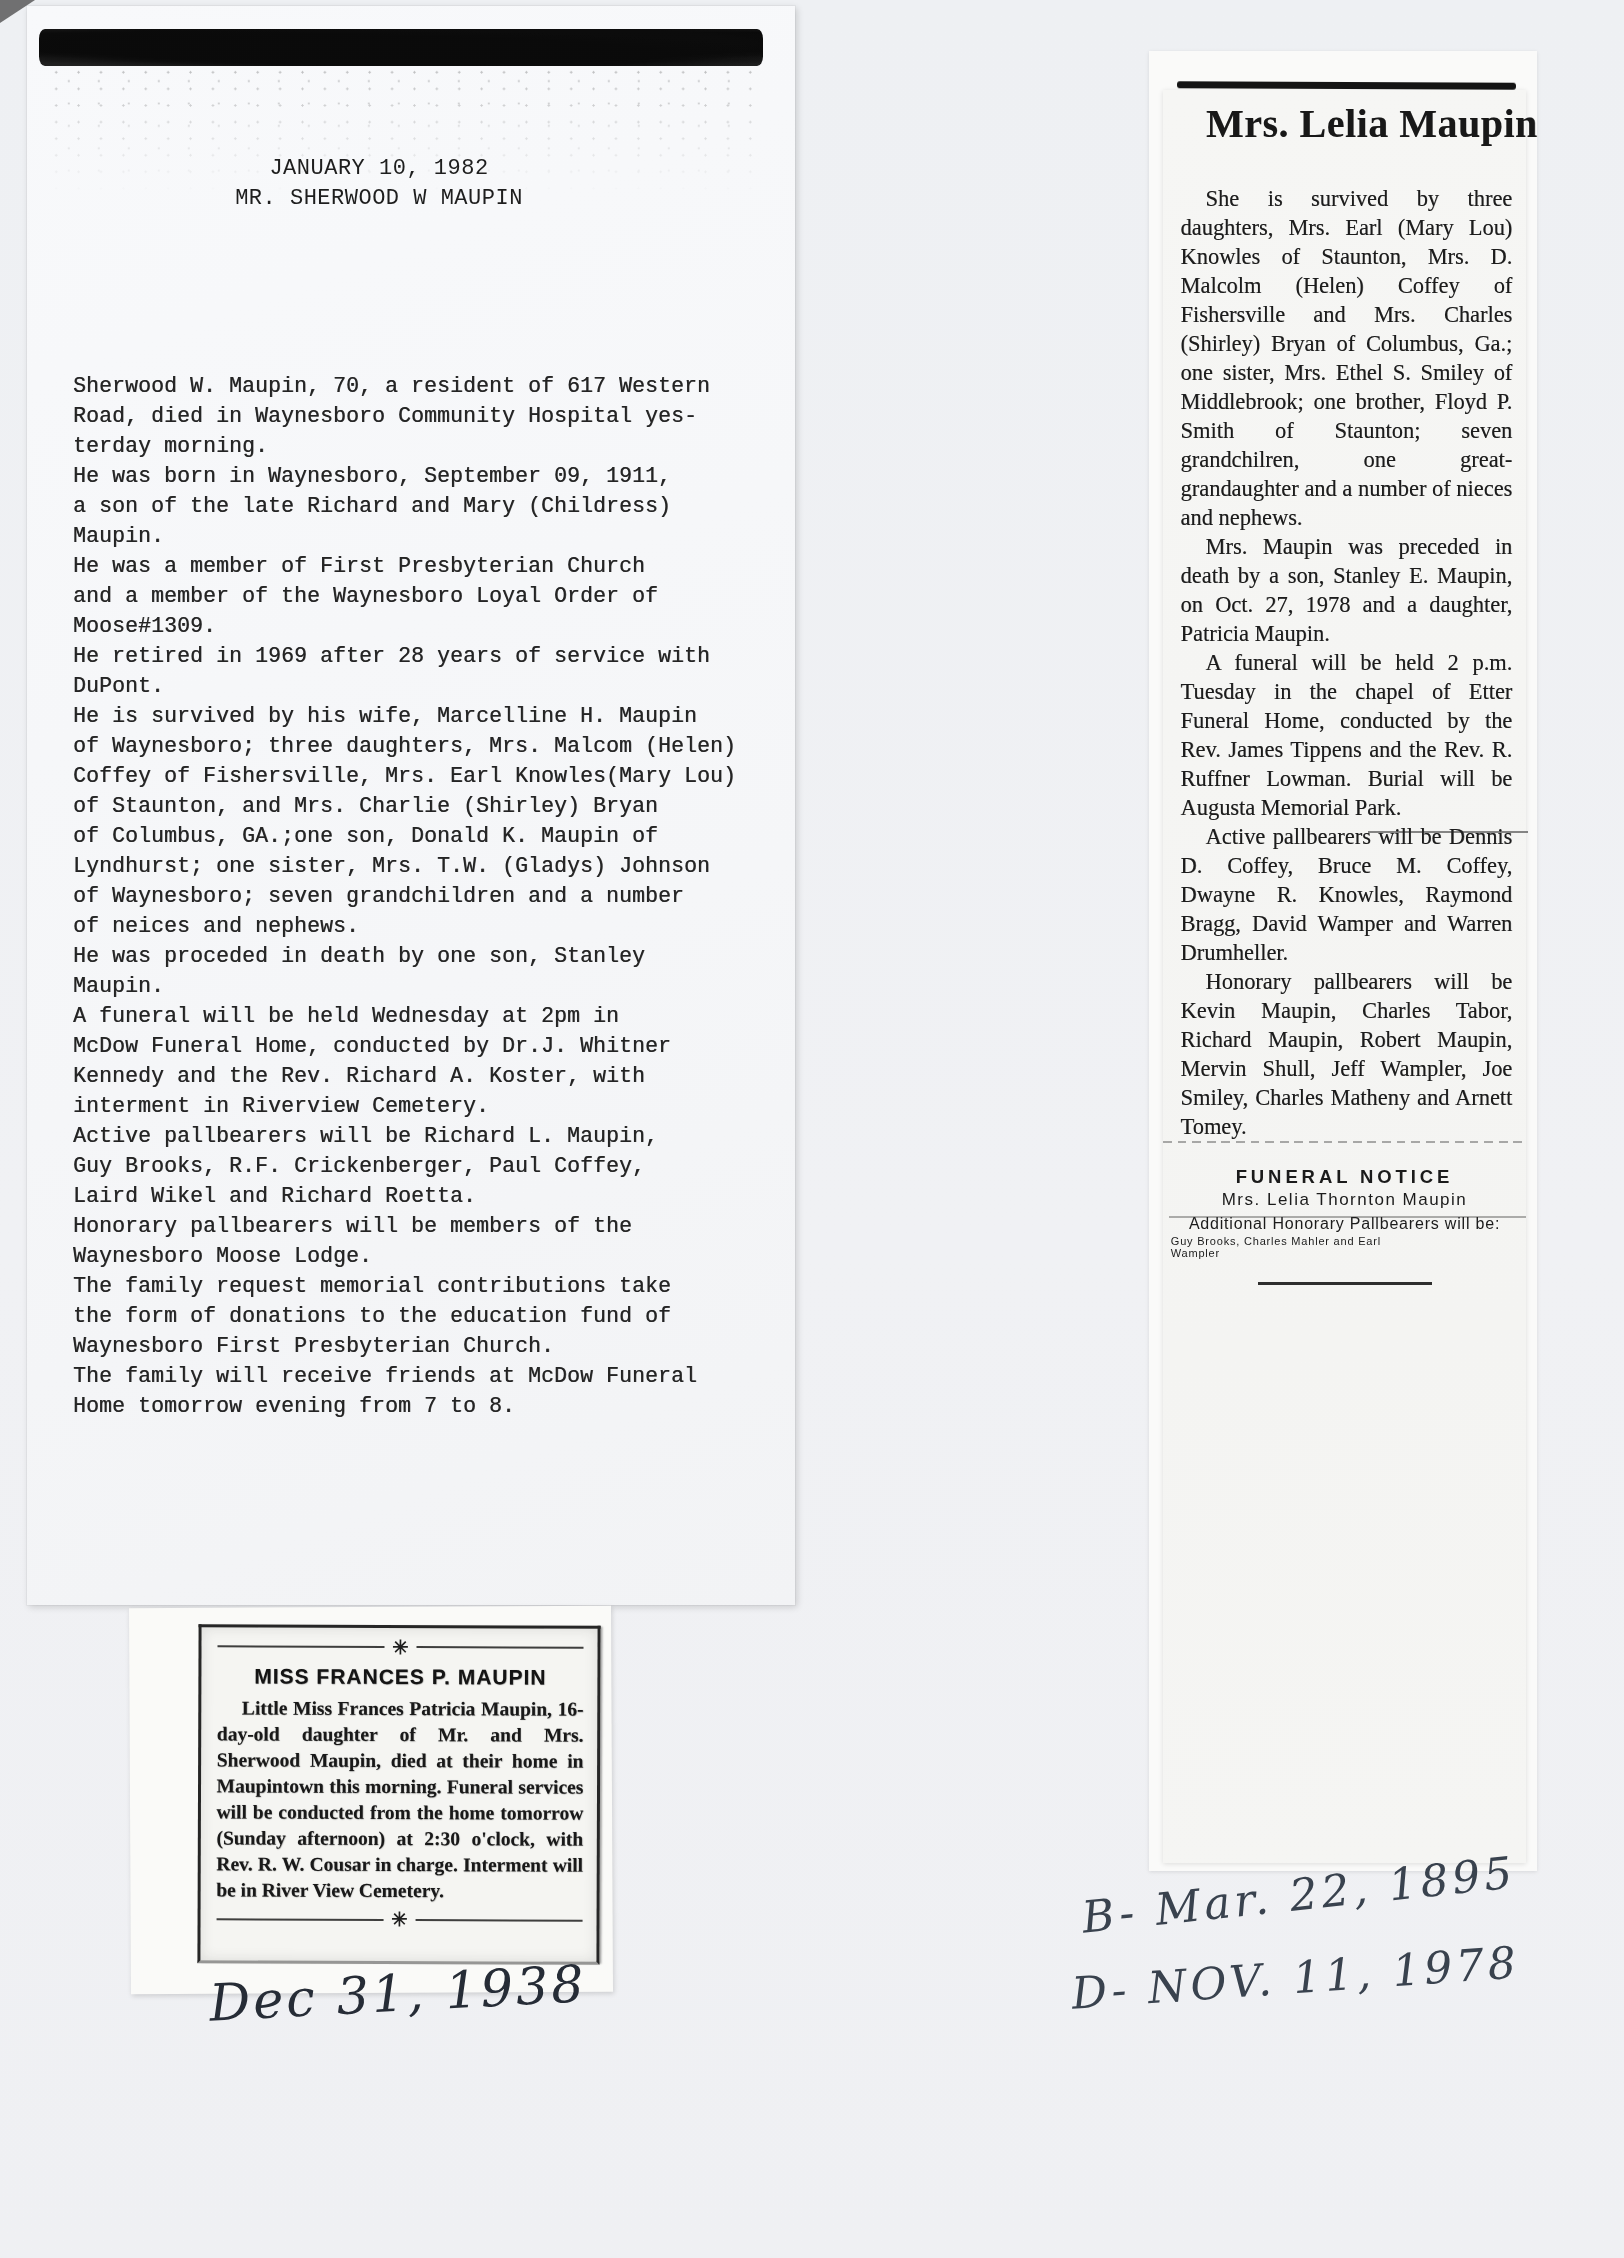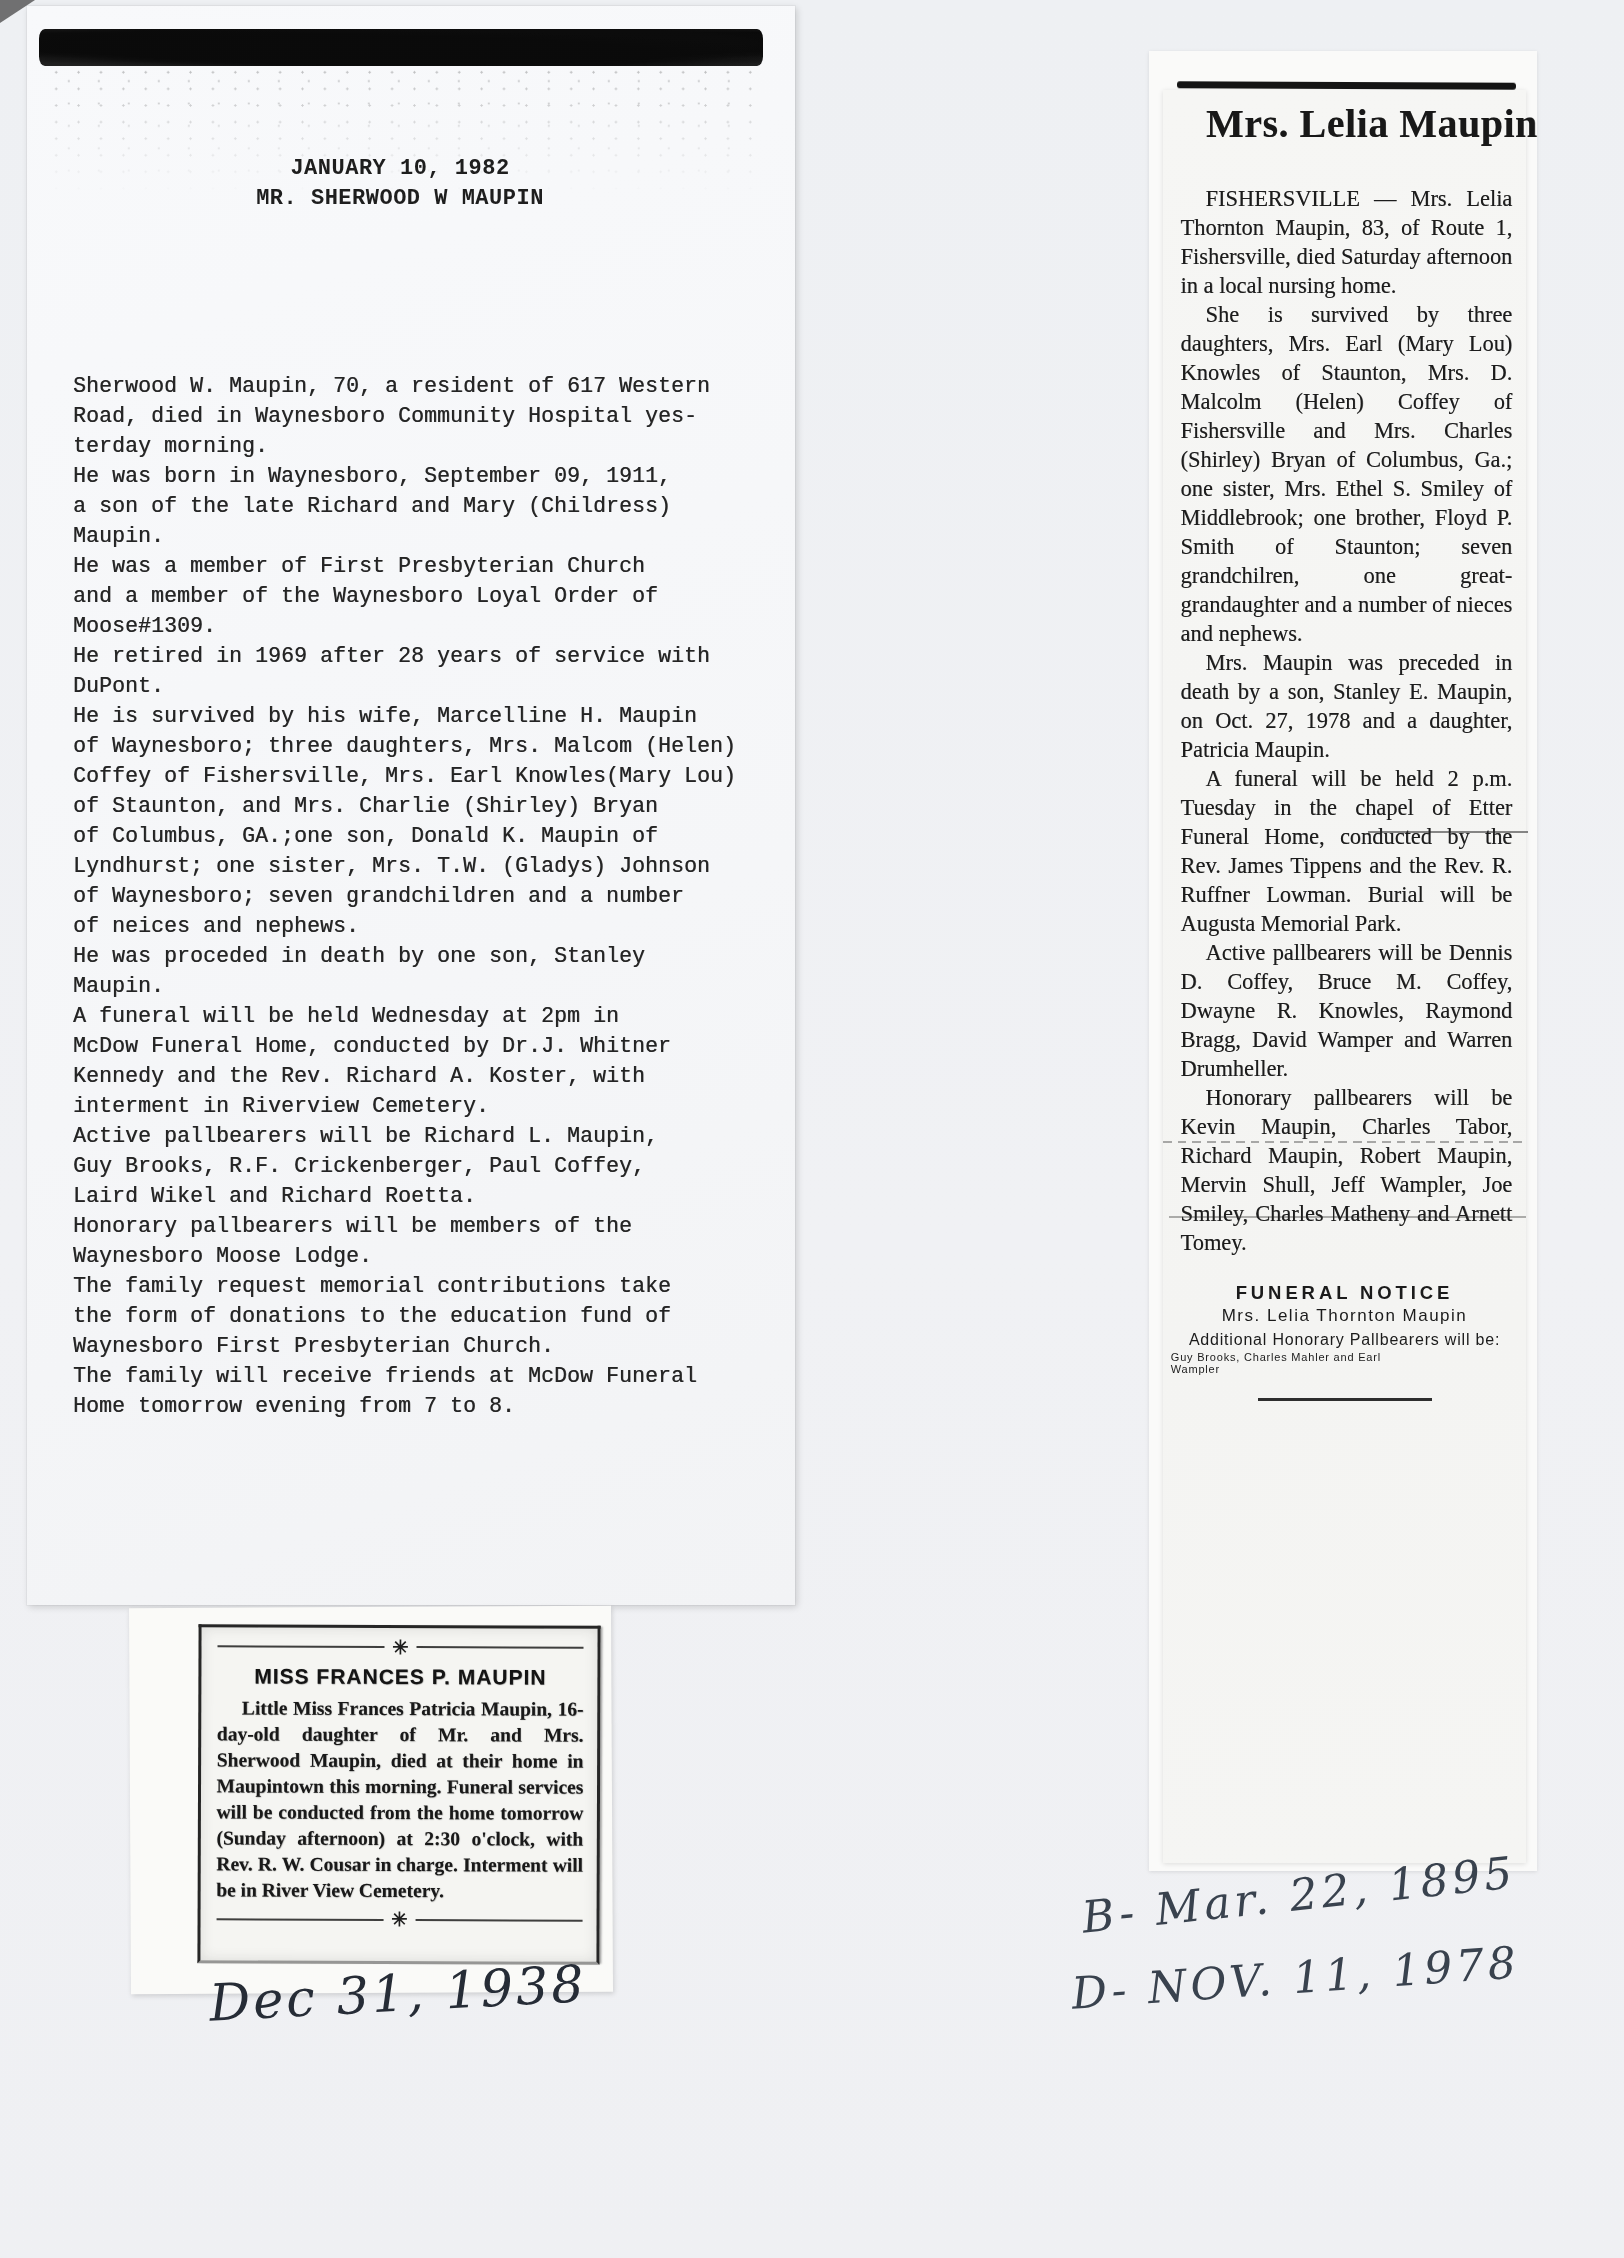--- a/index.html
+++ b/index.html
@@ -24,23 +24,23 @@
       radial-gradient(ellipse at 85% 60%,rgba(8,8,8,.9) 0 60%,transparent 78%),
       linear-gradient(180deg,#191919 0 62%,rgba(25,25,25,.45) 78%,transparent 100%);
     border-radius:5.9px/9.8px;filter:blur(0.6px);}
   .speckle{position:absolute;left:45px;top:64px;width:712px;height:146px;opacity:.28;
     background-image:
       radial-gradient(circle,#222 0 0.9px,transparent 1.4px),
       radial-gradient(circle,#333 0 0.8px,transparent 1.3px);
     background-size:22.4px 16.6px,30px 22.4px;background-position:0 0,8.8px 5.9px;
     -webkit-mask-image:linear-gradient(180deg,#000 0%,transparent 90%);
     mask-image:linear-gradient(180deg,#000 0%,transparent 90%);}
-  .typed-heading{position:absolute;left:205px;top:154px;width:390px;text-align:center;
+  .typed-heading{position:absolute;left:184px;top:154px;width:390px;text-align:center;
     font-family:"Liberation Mono",monospace;font-size:22px;line-height:30px;
-    font-weight:700;color:#1e1e1e;letter-spacing:0.5px;white-space:pre;}
+    font-weight:400;color:#1e1e1e;letter-spacing:0.5px;white-space:pre;}
   .typed-body{position:absolute;left:73px;top:371px;
     font-family:"Liberation Mono",monospace;font-size:21.5px;line-height:30px;
     color:#242424;white-space:pre;letter-spacing:0.1px;
     text-shadow:0.4px 0 0 rgba(30,30,30,.7);}
   
   .news-backing{position:absolute;left:1149px;top:51px;width:388px;height:1820px;
     background:#fafaf9;box-shadow:0 1px 3.9px rgba(0,0,0,.10);}
   .news-col{position:absolute;left:1163px;top:90px;width:363px;height:1773px;
     background:linear-gradient(175deg,#f6f6f4 0%,#f4f4f2 70%,#f5f5f3 100%);
     box-shadow:0 1px 4.9px rgba(0,0,0,.12);}
@@ -140,21 +140,20 @@
 the form of donations to the education fund of
 Waynesboro First Presbyterian Church.
 The family will receive friends at McDow Funeral
 Home tomorrow evening from 7 to 8.</div>
 
   <div class="news-backing"></div>
   <div class="news-col">
     <div class="torn-edge"></div>
     <h1 class="news-title">Mrs. Lelia Maupin</h1>
     <div class="news-body">
-      <p>FISHERSVILLE — Mrs. Lelia Thornton Maupin, 83, of Route 1, Fishersville, died Saturday afternoon in a local nursing home.</p>
       <p>She is survived by three daughters, Mrs. Earl (Mary Lou) Knowles of Staunton, Mrs. D. Malcolm (Helen) Coffey of Fishersville and Mrs. Charles (Shirley) Bryan of Columbus, Ga.; one sister, Mrs. Ethel S. Smiley of Middlebrook; one brother, Floyd P. Smith of Staunton; seven grandchilren, one great-grandaughter and a number of nieces and nephews.</p>
       <p>Mrs. Maupin was preceded in death by a son, Stanley E. Maupin, on Oct. 27, 1978 and a daughter, Patricia Maupin.</p>
       <p>A funeral will be held 2 p.m. Tuesday in the chapel of Etter Funeral Home, conducted by the Rev. James Tippens and the Rev. R. Ruffner Lowman. Burial will be Augusta Memorial Park.</p>
       <p>Active pallbearers will be Dennis D. Coffey, Bruce M. Coffey, Dwayne R. Knowles, Raymond Bragg, David Wamper and Warren Drumheller.</p>
       <p>Honorary pallbearers will be Kevin Maupin, Charles Tabor, Richard Maupin, Robert Maupin, Mervin Shull, Jeff Wampler, Joe Smiley, Charles Matheny and Arnett Tomey.</p>
     </div>
     <div class="funeral-notice">
       <div class="fn-heading">FUNERAL NOTICE</div>
       <div class="fn-name">Mrs. Lelia Thornton Maupin</div>
       <div class="fn-sub">Additional Honorary Pallbearers will be:</div>

